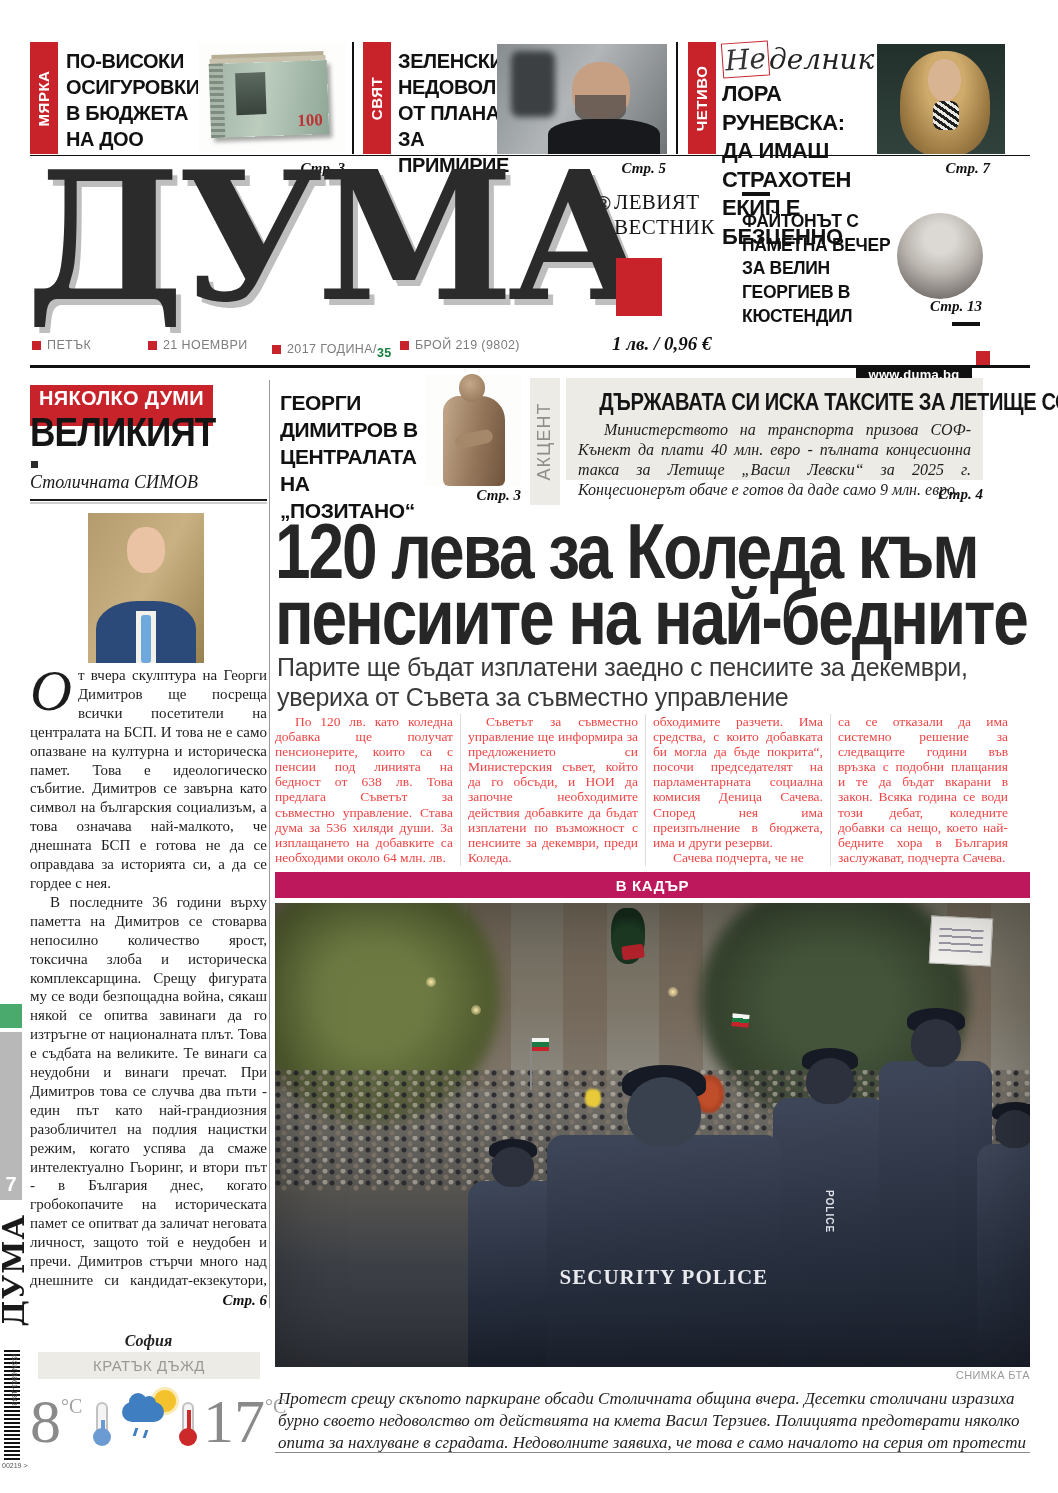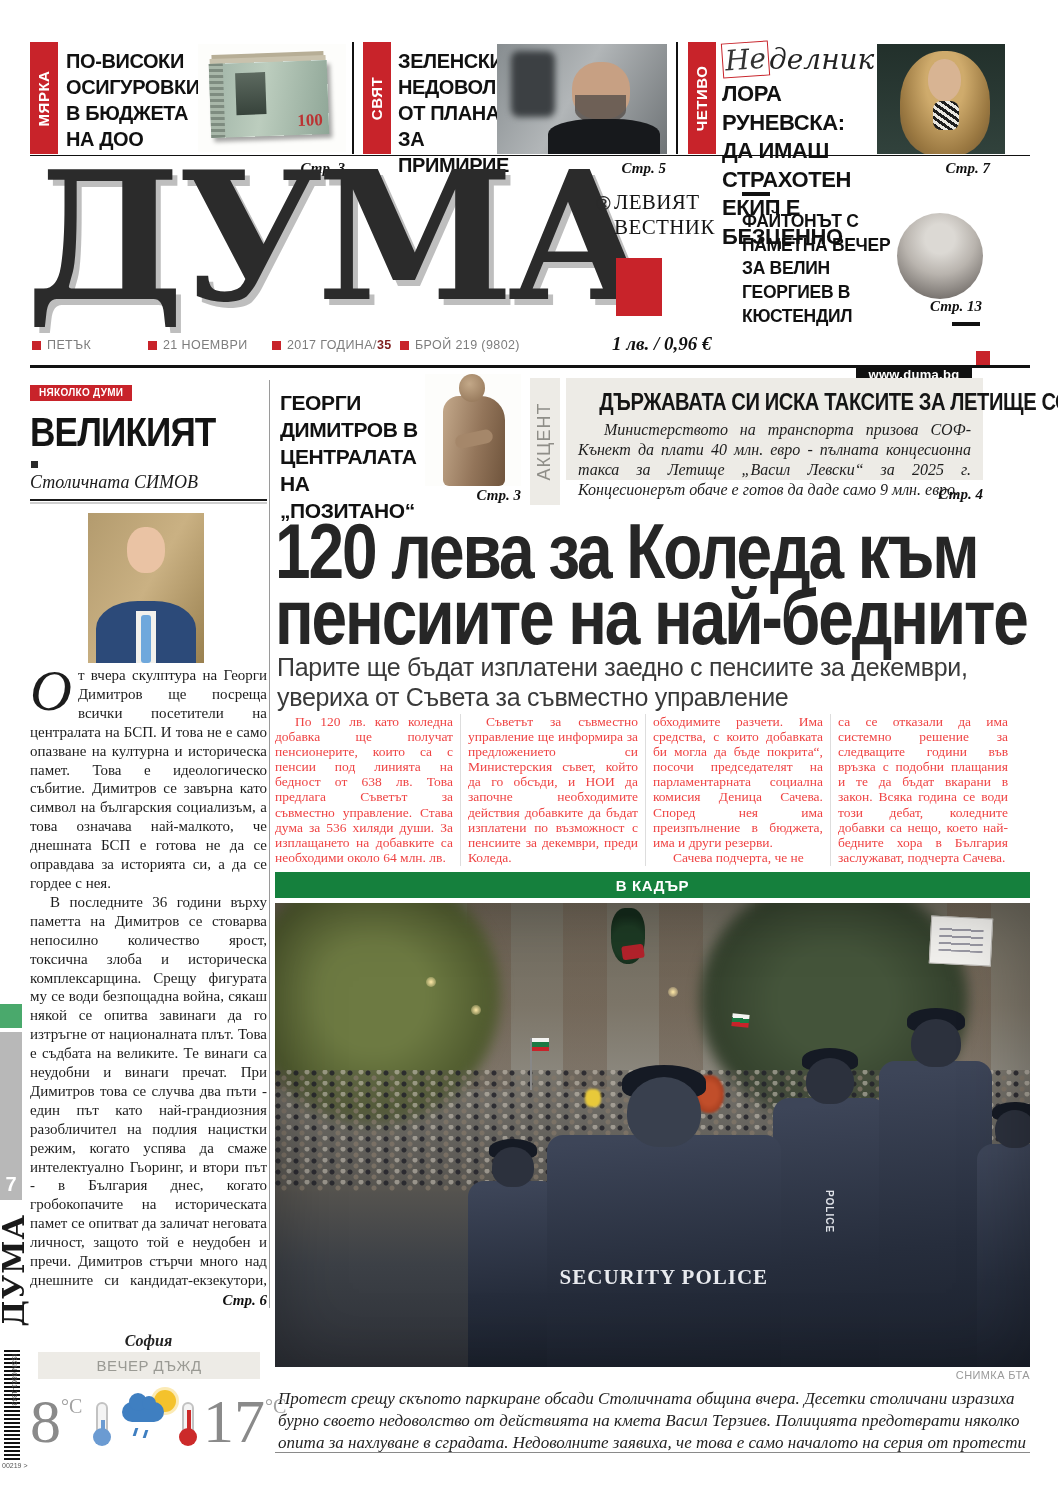--- a/index.html
+++ b/index.html
@@ -46,29 +46,29 @@
   .tagline { top:190px; left:614px; width:110px; font-family:"Liberation Serif",serif; font-size:21px; line-height:1.18; color:#141414; letter-spacing:.4px; }
   .logo-dot { top:258px; left:616px; width:46px; height:58px; background:#c8232a; }
   .mh-dash { height:4px; background:#111; }
   .ft-title { top:210px; left:742px; width:158px; font-weight:bold; font-size:17.5px; line-height:1.35; letter-spacing:-.3px; color:#111; }
   .ft-photo { top:213px; left:897px; width:86px; height:86px; border-radius:50%; background:radial-gradient(circle at 50% 30%,#dcd9d4 20%,#b9b4ae 48%,#7b7672 80%,#5f5b58); }
   .ft-pref { top:298px; left:912px; width:70px; }
 
   
   .dl { top:338px; font-size:12.5px; color:#7d7d7d; letter-spacing:.4px; display:flex; align-items:center; gap:6px; }
   .dl .sq { width:9px; height:9px; background:#c8232a; display:inline-block; }
-  .dl .hl { color:#7f1d1d; font-weight:bold; }
+  .dl .hl { color:#15803d; font-weight:bold;margin-top:8px; }
   .price { top:333px; left:612px; font-family:"Liberation Serif",serif; font-weight:bold; font-style:italic; font-size:19px; color:#111; }
   .site { top:350px; left:856px; width:116px; height:16px; background:#111; color:#fff; font-weight:bold; font-size:13px; display:flex; align-items:center; justify-content:center; letter-spacing:.3px;margin-top:16px; }
   .site-sq { top:351px; left:976px; width:14px; height:14px; background:#c8232a; }
   .main-rule { top:365px; left:30px; width:1000px; height:3px; background:#111; }
 
   
   .op-div { left:269px; top:380px; width:1px; height:928px; background:#9a9a9a; }
-  .op-kick { top:385px; left:30px; background:#c8232a; color:#fff; font-weight:bold; font-size:10px; letter-spacing:.3px; padding:2px 9px 3px; }
+  .op-kick { top:385px; left:30px; background:#c8232a; color:#fff; font-weight:bold; font-size:20px; letter-spacing:.3px; padding:2px 9px 16px; }
   .op-title { top:410px; left:30px; font-weight:bold; font-size:40px; letter-spacing:-1px; color:#141414; transform:scaleX(.88); transform-origin:0 0; white-space:nowrap; }
   .op-sq { top:461px; left:31px; width:7px; height:7px; background:#2a2a2a; }
   .op-author { top:472px; left:30px; font-family:"Liberation Serif",serif; font-style:italic; font-size:18px; color:#1a1a1a; }
   .op-rule { top:499px; left:30px; width:237px; height:2px; background:#1a1a1a; box-shadow:0 3px 0 #cfcfcf; }
   .op-photo { top:513px; left:88px; width:116px; height:150px; background:linear-gradient(120deg,#b39b6e,#cab183 50%,#99804f); overflow:hidden; }
   .sim-head { position:absolute; left:39px; top:14px; width:38px; height:46px; background:#eac3a4; border-radius:46%; }
   .sim-suit { position:absolute; left:8px; bottom:-4px; width:100px; height:66px; background:#2c4a79; border-radius:42% 42% 0 0; }
   .sim-shirt { position:absolute; left:48px; bottom:0; width:20px; height:52px; background:#f3f1ec; }
   .sim-tie { position:absolute; left:53px; bottom:0; width:10px; height:48px; background:#6fa8dc; border-radius:3px; }
   .op-art { top:666px; left:30px; width:237px; height:624px; overflow:hidden; font-family:"Liberation Serif",serif; font-size:15px; line-height:18.9px; color:#1c1c1c; text-align:justify; }
@@ -94,21 +94,21 @@
   .hl-line { left:275px; font-weight:bold; font-size:78px; line-height:.92; letter-spacing:-2.5px; color:#262626; transform:scaleX(.82); transform-origin:0 0; white-space:nowrap; }
   .hl1 { top:516px; } .hl2 { top:582px; }
   .sub-line { left:277px; font-size:25px; line-height:1.2; color:#3a3a3a; letter-spacing:-.3px; white-space:nowrap; }
   .sb1 { top:652px; } .sb2 { top:682px; }
   .cols { top:714px; left:275px; width:757px; height:152px; display:flex; }
   .col { width:178px; height:152px; overflow:hidden; font-family:"Liberation Serif",serif; font-size:13.5px; line-height:15.1px; color:#ef4444; text-align:justify; }
   .col + .col { border-left:1px solid #ddd; margin-left:7px; padding-left:7px; }
   .col p { margin:0; text-indent:20px; }
 
   
-  .vk-bar { top:872px; left:275px; width:755px; height:26px; background:#15803d; color:#fff; font-weight:bold; font-size:15px; letter-spacing:.6px; display:flex; align-items:center; justify-content:center; }
+  .vk-bar { top:872px; left:275px; width:755px; height:26px; background:#be185d; color:#fff; font-weight:bold; font-size:15px; letter-spacing:.6px; display:flex; align-items:center; justify-content:center; }
   .photo { top:903px; left:275px; width:755px; height:464px; background:linear-gradient(180deg,#6e6a5e 0%,#7c7568 22%,#8a867c 36%,#6f6d68 48%,#55534f 62%,#3c4046 78%,#2e3138 100%); overflow:hidden; }
   .ph-bld { position:absolute; left:0; top:0; width:100%; height:40%; background:repeating-linear-gradient(90deg,rgba(95,72,55,.30) 0 44px,rgba(0,0,0,0) 44px 96px); }
   .ph-tree { position:absolute; border-radius:50%; filter:blur(6px); }
   .ph-tree.l { left:-4%; top:-8%; width:34%; height:56%; background:radial-gradient(ellipse,#6d7a42 30%,#4f5a2e 65%,rgba(0,0,0,0) 78%); }
   .ph-tree.r { left:56%; top:-6%; width:36%; height:54%; background:radial-gradient(ellipse,#44543a 30%,#33402c 65%,rgba(0,0,0,0) 78%); }
   .ph-glow { position:absolute; width:10px; height:10px; border-radius:50%; background:radial-gradient(#ffe9a8,rgba(255,210,120,0)); }
   .ph-sign { position:absolute; right:5%; top:3%; width:62px; height:48px; background:#f2f1ee; border:1px solid #b7b5b0; transform:rotate(3deg); }
   .ph-sign::after { content:""; position:absolute; left:8px; top:8px; right:8px; height:26px; background:repeating-linear-gradient(0deg,#9a99a4 0 2px,rgba(0,0,0,0) 2px 7px); }
   .ph-wreath { position:absolute; left:44.5%; top:1%; width:34px; height:56px; background:radial-gradient(circle at 50% 60%,#1d3a24 40%,#14291a 70%); border-radius:40% 40% 46% 46%; }
   .ph-bow { position:absolute; left:46%; top:9%; width:22px; height:14px; background:#b3222b; border-radius:3px; transform:rotate(-8deg); }
@@ -346,21 +346,21 @@
       <div class="cap"></div>
       <div class="head"></div>
       <span class="sec-text">SECURITY POLICE</span>
     </div>
   </div>
   <div class="abs credit">СНИМКА БТА</div>
   <p class="abs caption">Протест срещу скъпото паркиране обсади Столичната община вчера. Десетки столичани изразиха бурно своето недоволство от действията на кмета Васил Терзиев. Полицията предотврати няколко опита за нахлуване в сградата. Недоволните заявиха, че това е само началото на серия от протести</p>
   <div class="abs cap-rule"></div>
 
   <div class="abs wx-city">София</div>
-  <div class="abs wx-bar">ВЕЧЕР ДЪЖД</div>
+  <div class="abs wx-bar">КРАТЪК ДЪЖД</div>
   <div class="abs wx-temp wx-low"><span>8</span><sup>°C</sup></div>
   <div class="abs therm cold"></div>
   <div class="abs wx-icon">
     <div class="wx-sun"></div>
     <div class="wx-cloud"></div>
     <div class="wx-drop d1"></div>
     <div class="wx-drop d2"></div>
   </div>
   <div class="abs therm hot"></div>
   <div class="abs wx-temp wx-high"><span>17</span><sup>°C</sup></div>

